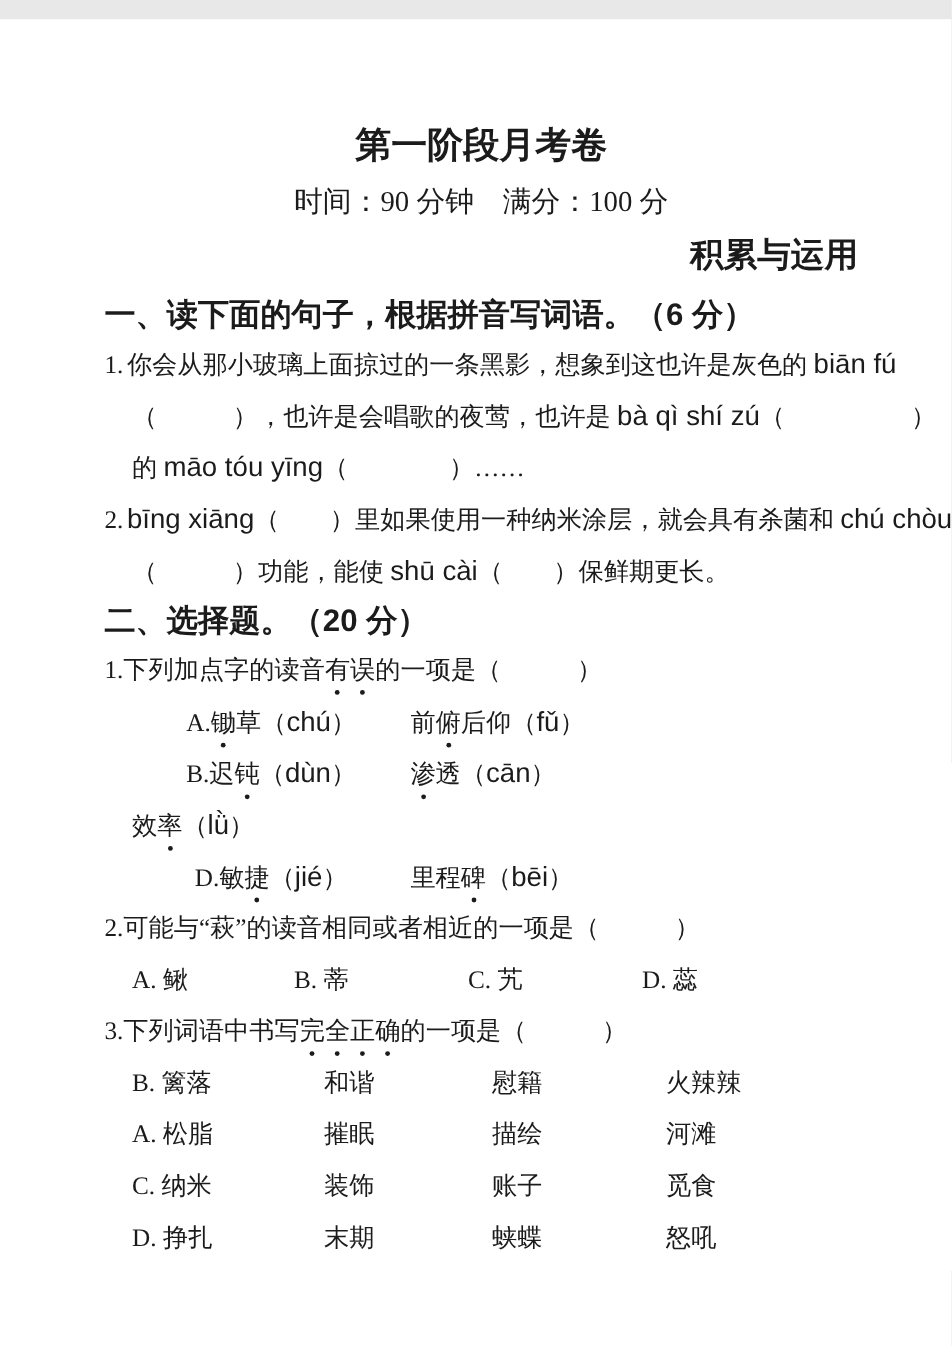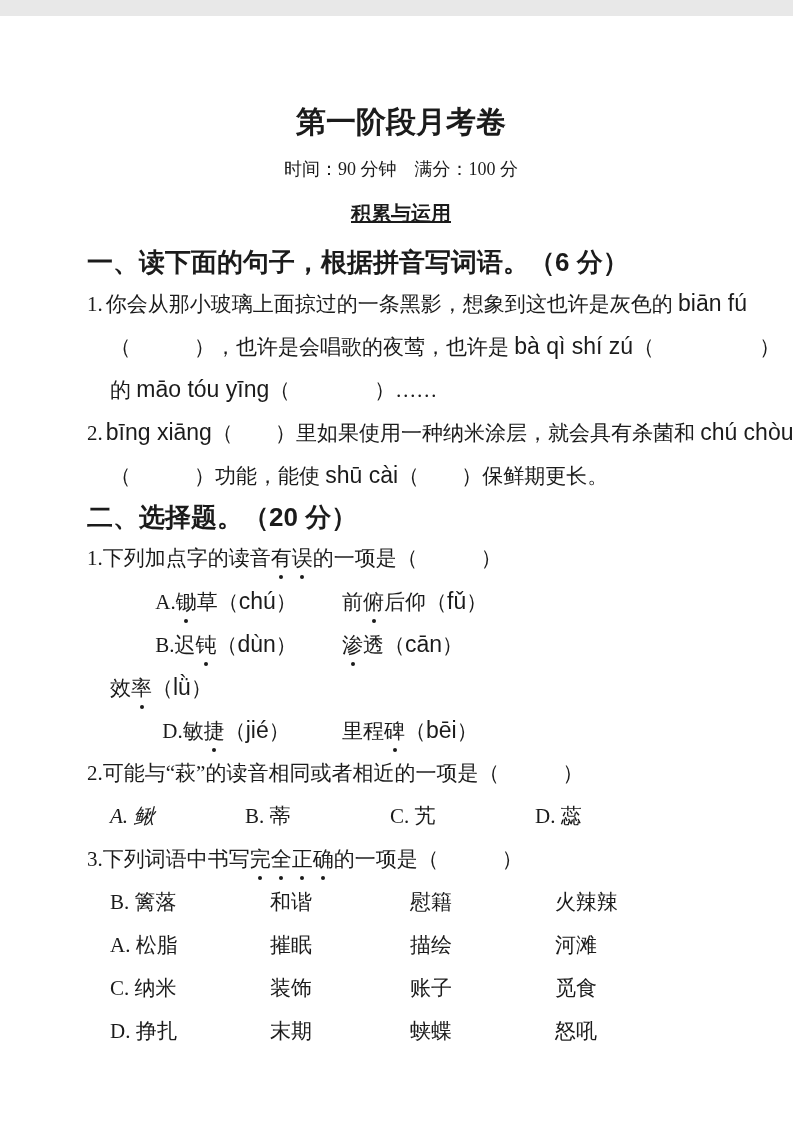--- a/index.html
+++ b/index.html
@@ -18,34 +18,33 @@
   .title {
     text-align: center;
     font-family: "Liberation Sans", sans-serif;
     font-weight: 700;
     font-size: 30px;
     height: 44px;
     line-height: 44px;
   }
   .meta {
     text-align: center;
-    font-size: 18px;
+    font-size: 24px;
     height: 34px;
     line-height: 34px;
     margin-top: 8px;
   }
   .part {
-    text-align: center;
+    text-align: right;
     font-family: "Liberation Sans", sans-serif;
     font-weight: 700;
-    font-size: 20px;
+    font-size: 28px;
     height: 34px;
     line-height: 34px;
     margin-top: 10px;
-    text-decoration: underline;
   }
   .sec-heading {
     font-family: "Liberation Sans", sans-serif;
     font-weight: 700;
     font-size: 26px;
     height: 40px;
     line-height: 40px;
   }
   .sec-heading.first { margin-top: 12px; }
 
@@ -63,21 +62,21 @@
     font-size: 23px;
   }
 
   
   .q1row { display: flex; }
   .q1row .col1 { width: 232px; flex: none; text-align: center; }
   .q1row .col2 { flex: 1; }
 
   
   .q2row { display: flex; }
-  .q2row .oc1 { width: 135px; flex: none; font-style: italic; }
+  .q2row .oc1 { width: 135px; flex: none; }
   .q2row .oc2 { width: 145px; flex: none; }
   .q2row .oc3 { width: 145px; flex: none; }
   .q2row .oc4 { flex: 1; }
 
   .q3row { display: flex; }
   .q3row .wc1 { width: 160px; flex: none; }
   .q3row .wc2 { width: 140px; flex: none; }
   .q3row .wc3 { width: 145px; flex: none; }
   .q3row .wc4 { flex: 1; }
 

